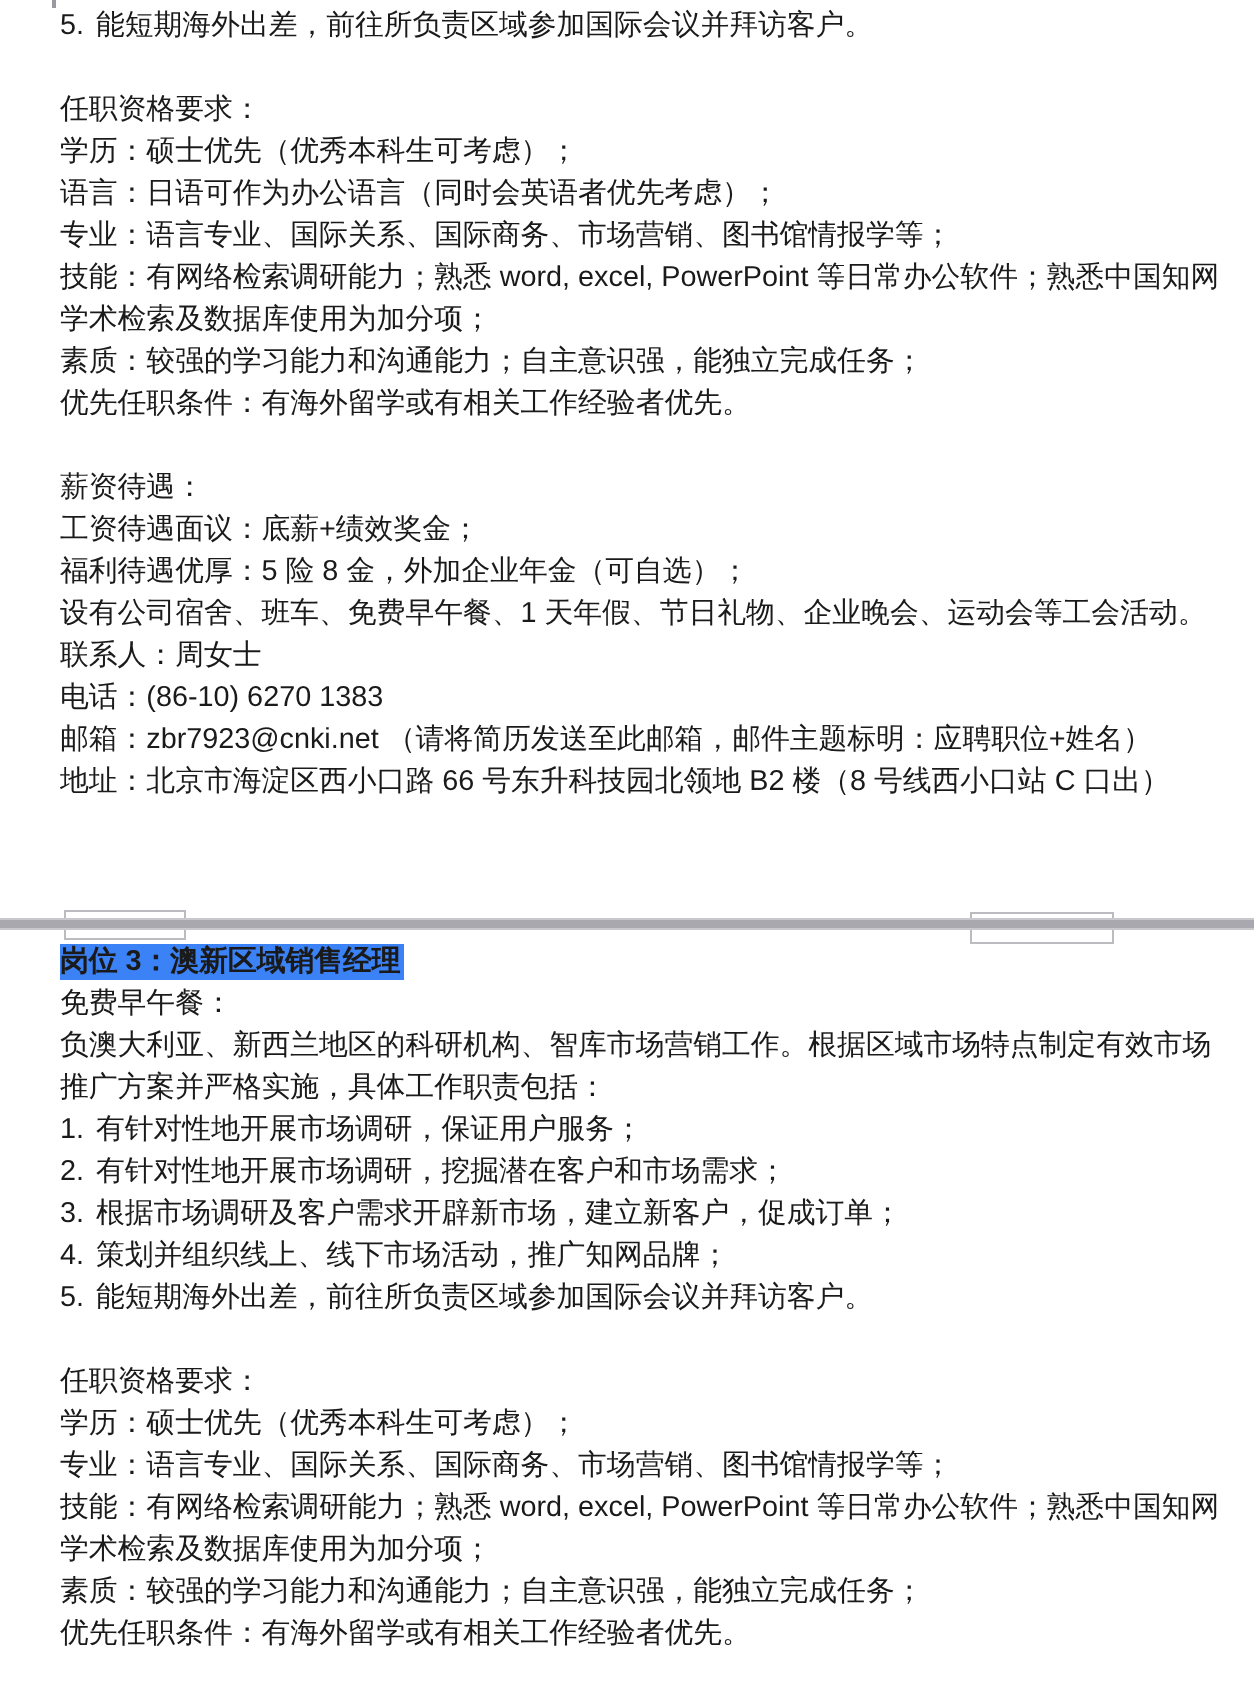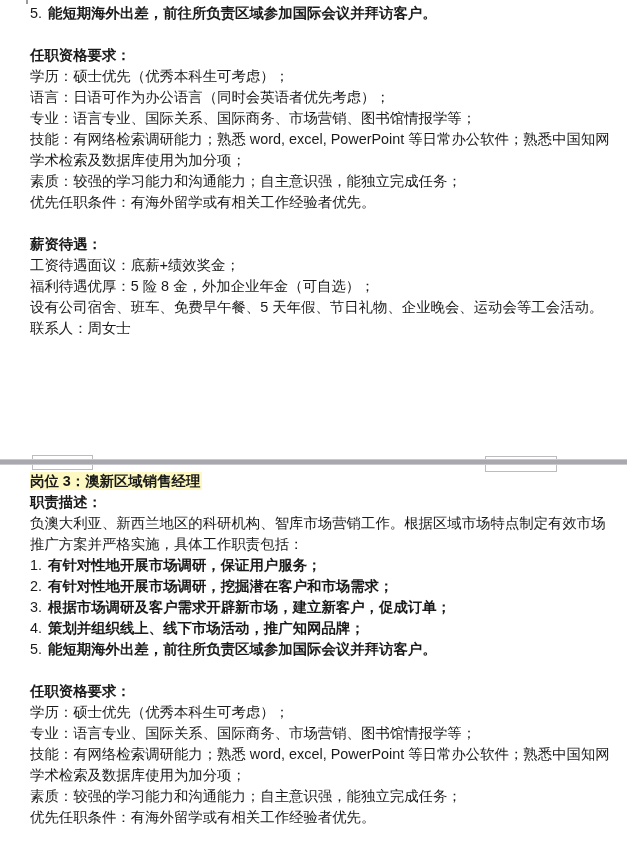--- a/index.html
+++ b/index.html
@@ -18,28 +18,28 @@
     color: #1a1a1a;
     background: #ffffff;
   }
   .content {
     position: absolute;
     left: 30px;
     width: 582px;
   }
   .page1 { top: 3px; }
   .page2 { top: 471px; }
-  .h { font-weight: bold; }
+  .h { font-weight: normal; }
   .blank { height: 21px; }
   .li { display: flex; }
   .li .num { flex: 0 0 18px; }
-  .li .txt { flex: 1 1 auto; font-weight: bold; }
+  .li .txt { flex: 1 1 auto; }
   .hl-wrap { line-height: 21px; }
   .highlight {
-    background: #fef9c3;
+    background: #3b82f6;
     font-weight: bold;
     display: inline;
     padding: 1px 2px 1px 0;
   }
   
   .break-line {
     position: absolute;
     left: 0; top: 459;
     top: 459px;
     width: 627px; height: 6px;
@@ -77,33 +77,36 @@
     <div class="p">学历：硕士优先（优秀本科生可考虑）；</div>
     <div class="p">语言：日语可作为办公语言（同时会英语者优先考虑）；</div>
     <div class="p">专业：语言专业、国际关系、国际商务、市场营销、图书馆情报学等；</div>
     <div class="p">技能：有网络检索调研能力；熟悉 word, excel, PowerPoint 等日常办公软件；熟悉中国知网学术检索及数据库使用为加分项；</div>
     <div class="p">素质：较强的学习能力和沟通能力；自主意识强，能独立完成任务；</div>
     <div class="p">优先任职条件：有海外留学或有相关工作经验者优先。</div>
     <div class="blank"></div>
     <div class="h">薪资待遇：</div>
     <div class="p">工资待遇面议：底薪+绩效奖金；</div>
     <div class="p">福利待遇优厚：5 险 8 金，外加企业年金（可自选）；</div>
-    <div class="p">设有公司宿舍、班车、免费早午餐、5 天年假、节日礼物、企业晚会、运动会等工会活动。</div>
+    <div class="p">设有公司宿舍、班车、免费早午餐、1 天年假、节日礼物、企业晚会、运动会等工会活动。</div>
     <div class="p">联系人：周女士</div>
+    <div class="p">电话：(86-10) 6270 1383</div>
+    <div class="p">邮箱：zbr7923@cnki.net （请将简历发送至此邮箱，邮件主题标明：应聘职位+姓名）</div>
+    <div class="p">地址：北京市海淀区西小口路 66 号东升科技园北领地 B2 楼（8 号线西小口站 C 口出）</div>
   </div>
 
   <div class="bracket left"></div>
   <div class="bracket right"></div>
   <div class="break-line"></div>
 
   <div class="content page2">
     <div class="hl-wrap">
       <span class="highlight">岗位 3：澳新区域销售经理</span>
     </div>
-    <div class="h">职责描述：</div>
+    <div class="h">免费早午餐：</div>
     <div class="p">负澳大利亚、新西兰地区的科研机构、智库市场营销工作。根据区域市场特点制定有效市场推广方案并严格实施，具体工作职责包括：</div>
     <div class="li">
       <span class="num">1.</span>
       <span class="txt">有针对性地开展市场调研，保证用户服务；</span>
     </div>
     <div class="li">
       <span class="num">2.</span>
       <span class="txt">有针对性地开展市场调研，挖掘潜在客户和市场需求；</span>
     </div>
     <div class="li">

